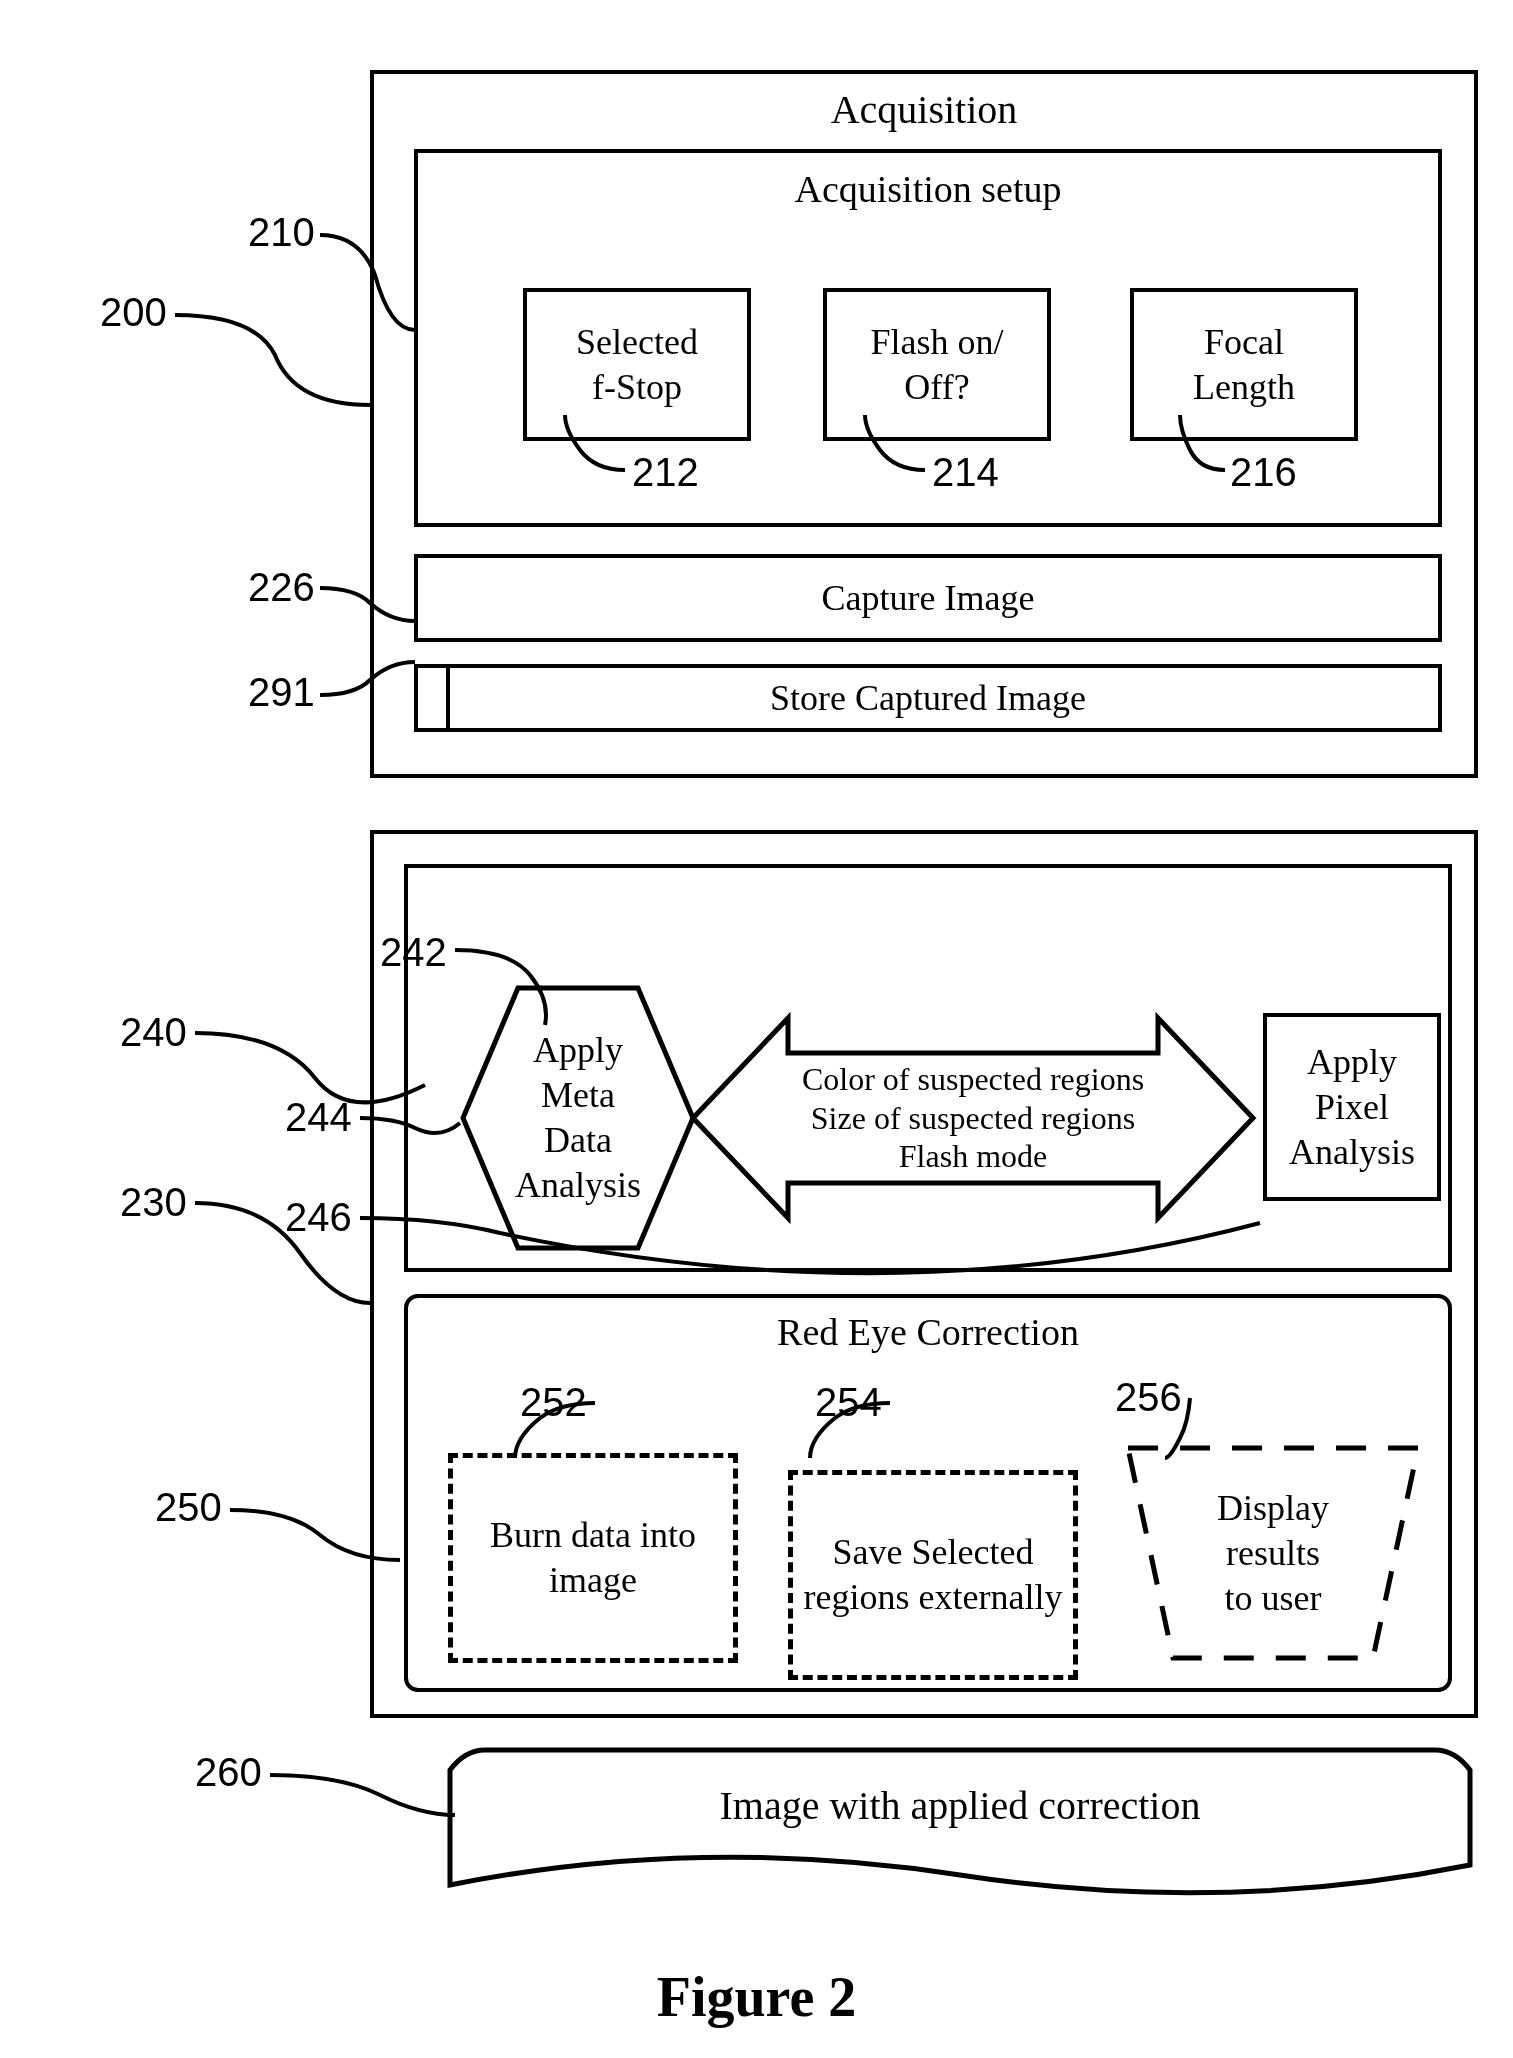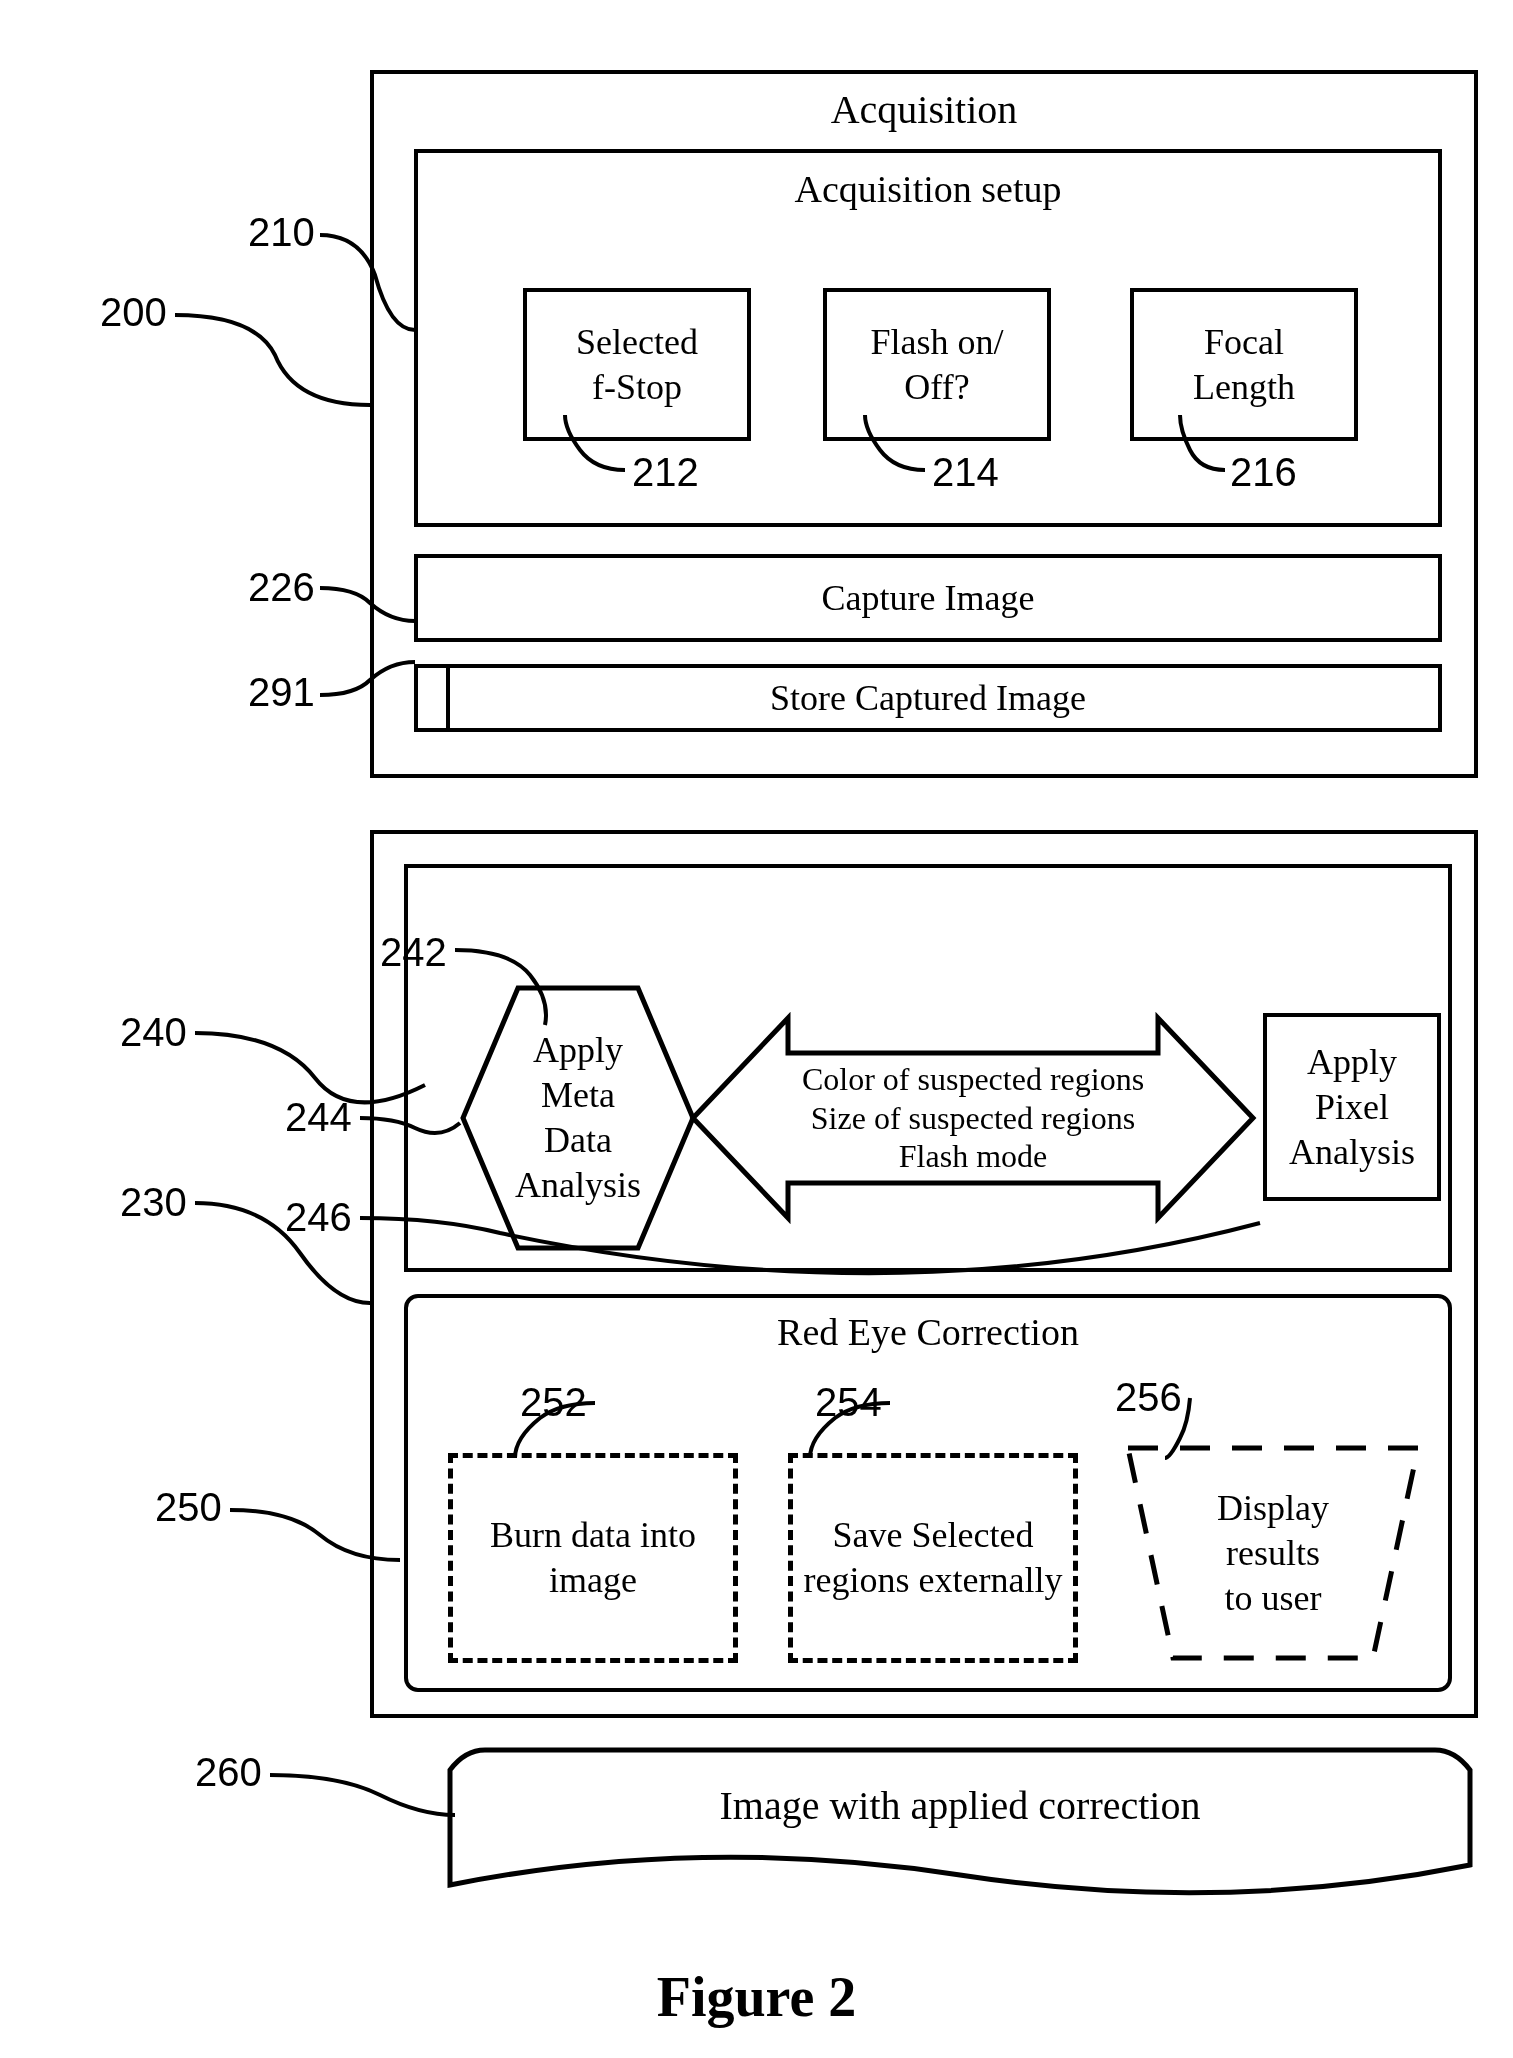--- a/index.html
+++ b/index.html
@@ -93,21 +93,21 @@
 Analysis</div>
     </div>
   </div>
 
   <div class="abs box4" style="left:30px; top:460px; width:1040px; height:390px;border-radius:14px;">
     <div class="title-top" style="top:12px; font-size:38px;">Red Eye Correction</div>
 
     <div class="abs dashed centerx" style="left:40px; top:155px; width:280px; height:200px;">
       <div class="step-txt" style="padding:0 10px;">Burn data into image</div>
     </div>
-    <div class="abs dashed centerx" style="left:380px; top:155px; width:280px; height:200px;">
+    <div class="abs dashed centerx" style="left:380px; top:172px; width:280px; height:200px;">
       <div class="step-txt" style="padding:0 10px;">Save Selected regions externally</div>
     </div>
 
     <svg width="290" height="210" style="left:720px; top:150px;">
       <polygon points="0,0 290,0 245,210 45,210" fill="#fff" stroke="#000" stroke-width="5" stroke-dasharray="30 22"></polygon>
     </svg>
     <div class="abs centerx" style="left:720px; top:150px; width:290px; height:210px;">
       <div class="step-txt" style="white-space:pre-line;">Display
 results
 to user</div>

